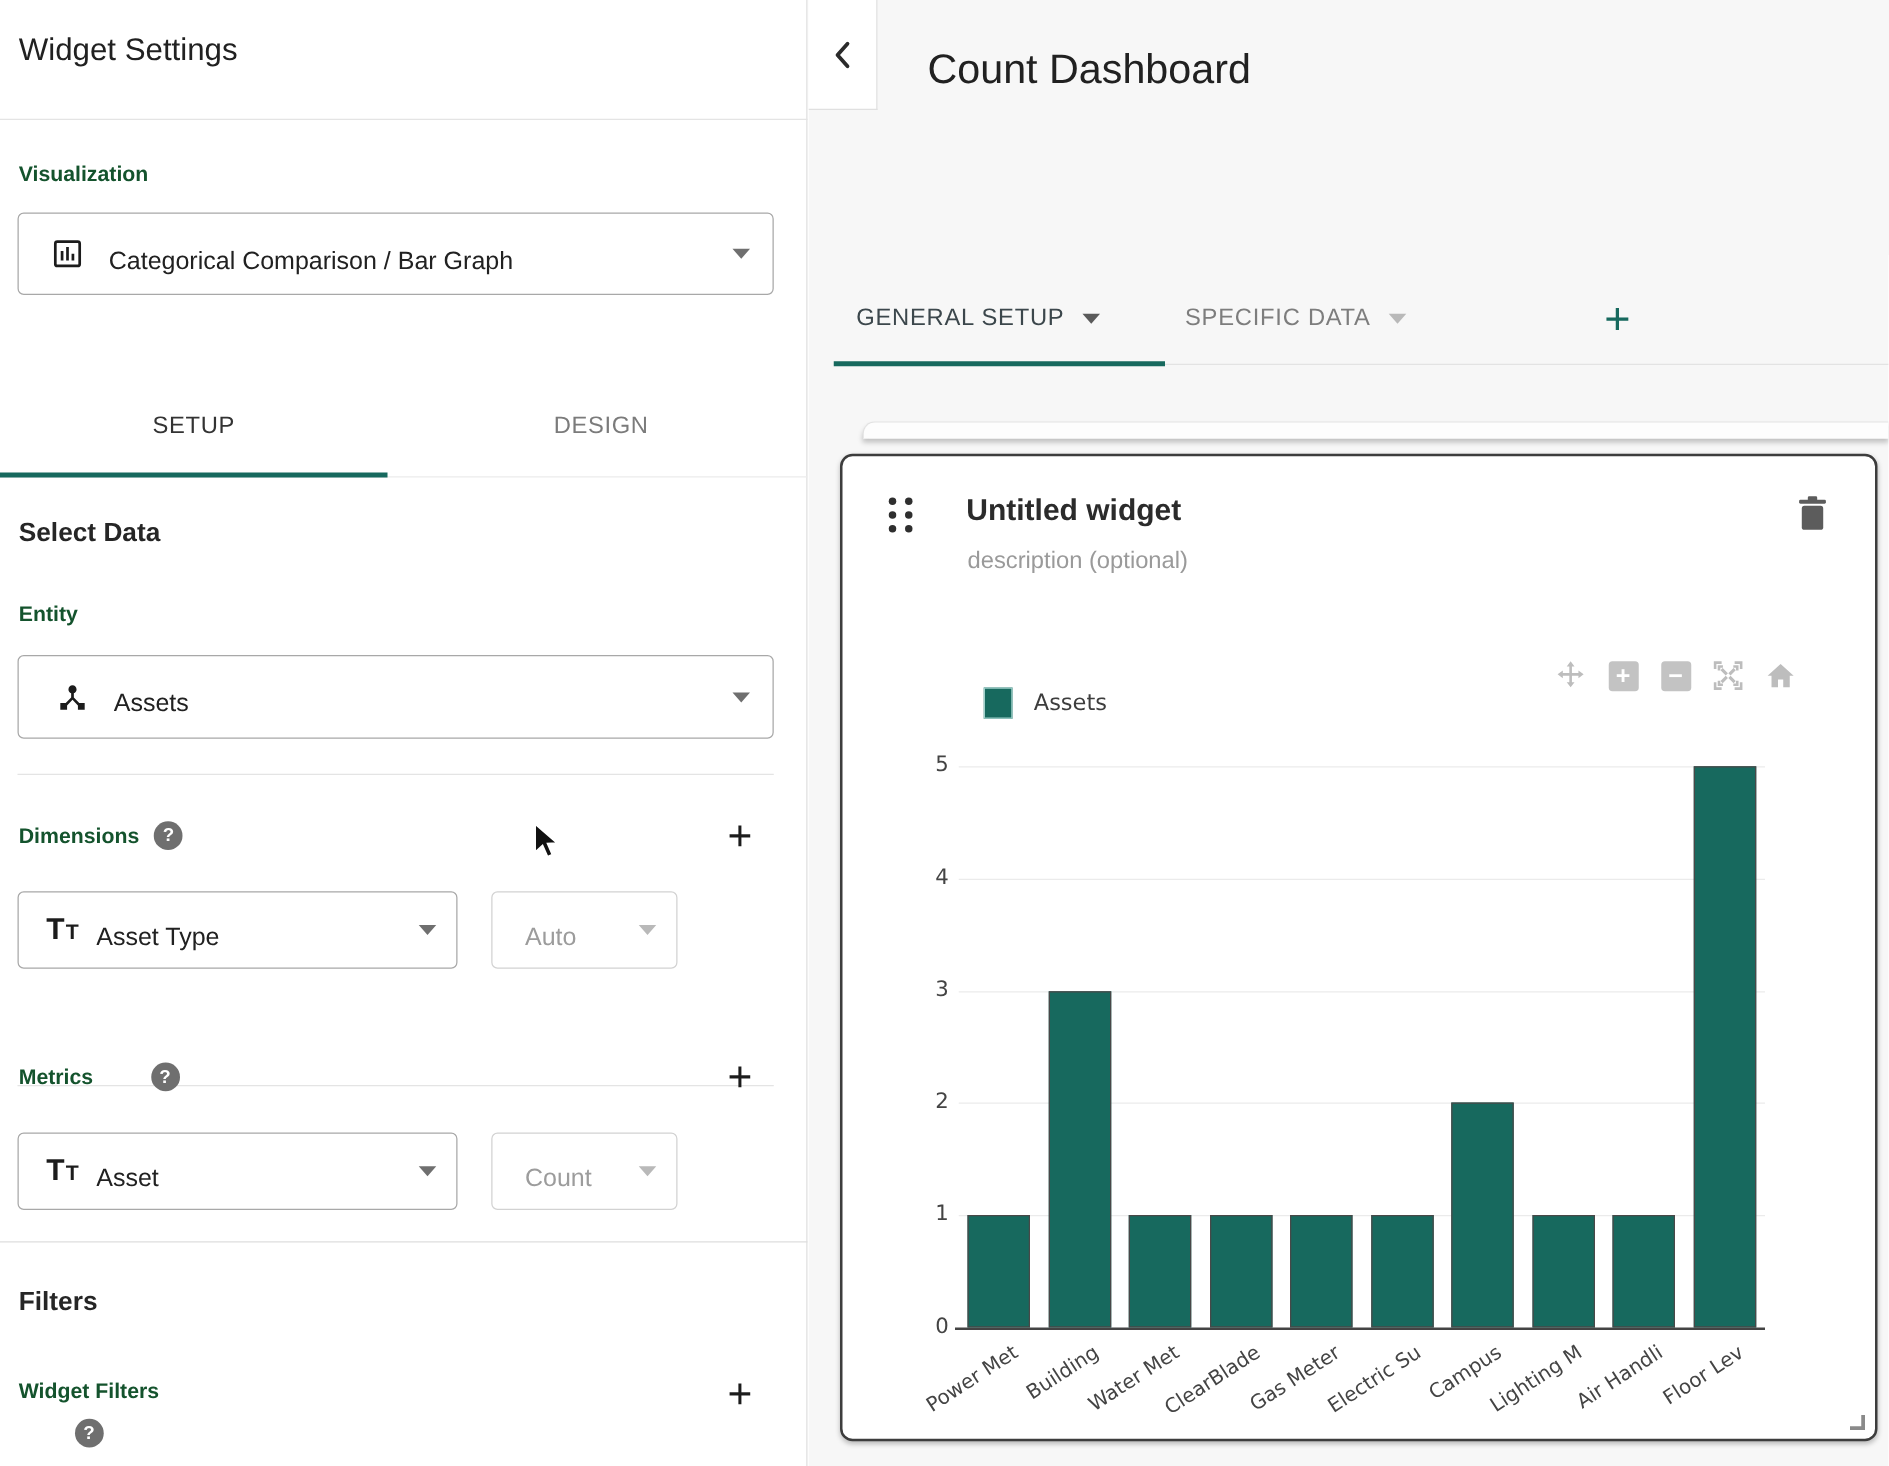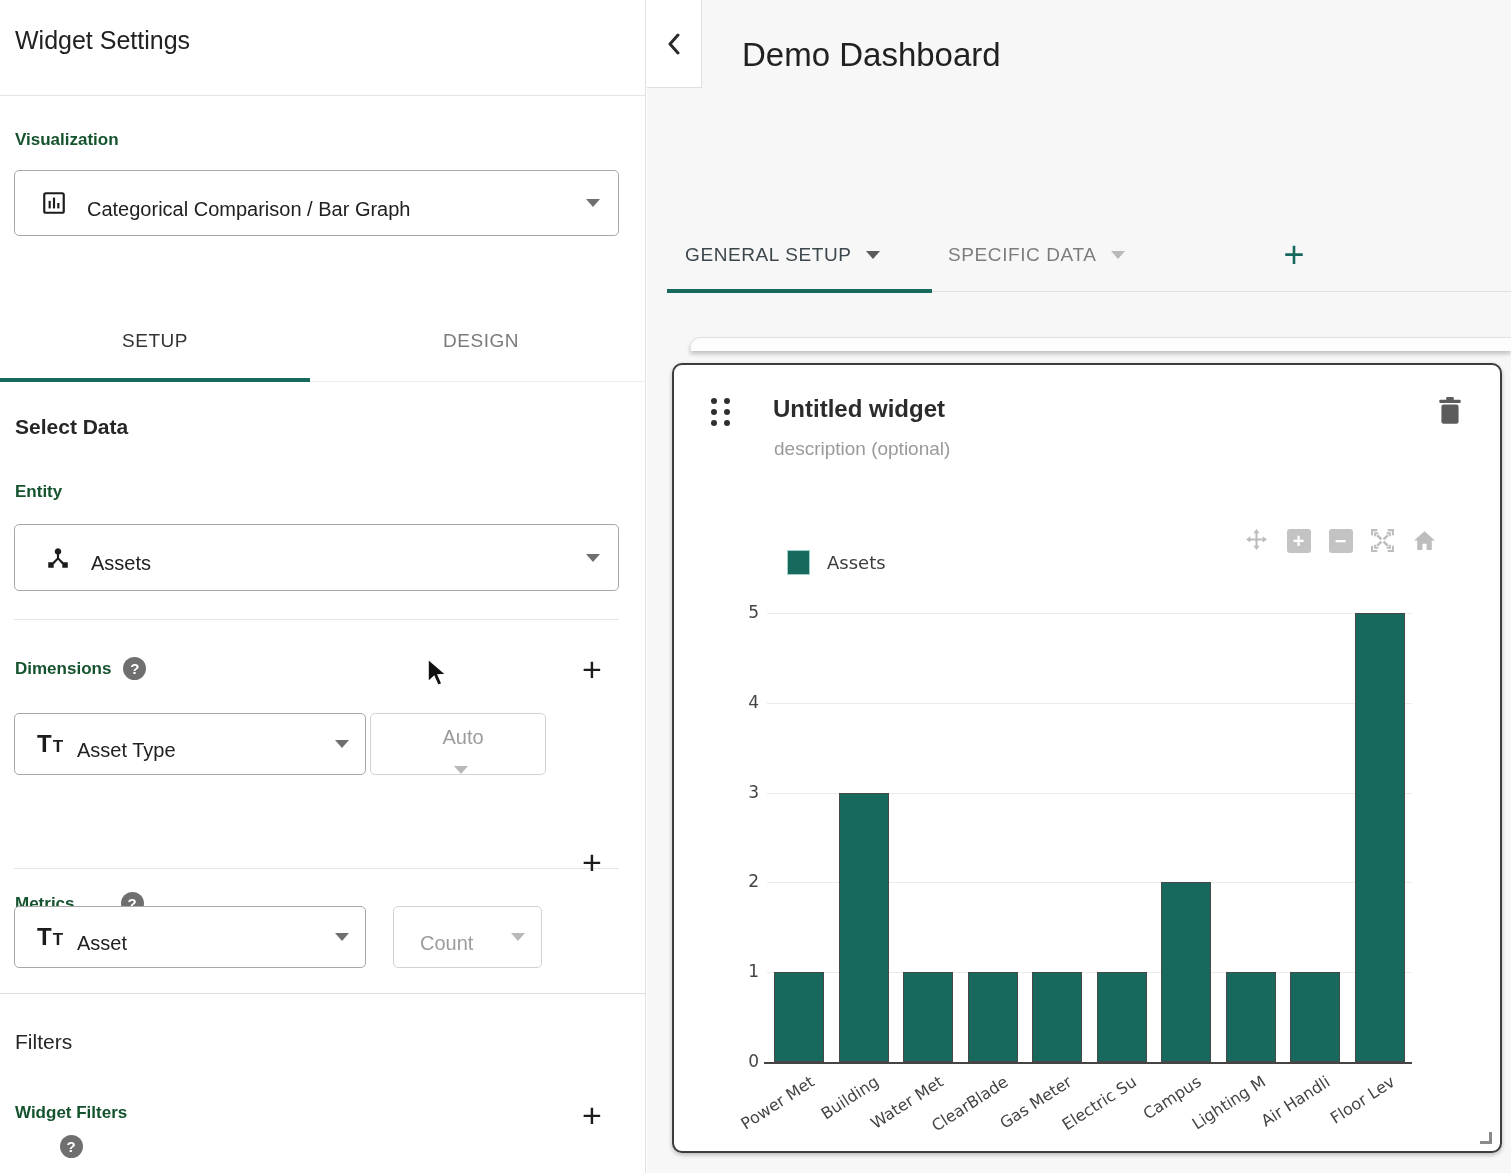--- a/index.html
+++ b/index.html
@@ -32,40 +32,40 @@
             font-size:19px; letter-spacing:0.5px; cursor:pointer; }
   .lp-tab.setup { left:0; color:#333333; }
   .lp-tab.design { left:326px; color:#7b7b7b; }
   .lp-tab-underline { position:absolute; left:0; top:78px; width:310px; height:4px; background:#17695e; }
   .select-data-h { position:absolute; left:15px; top:415px; font-size:21px; font-weight:bold; color:#262626; }
   .entity-label { left:15px; top:482px; }
   .entity-select { left:14px; top:524px; width:605px; height:67px; padding:0 18px 0 30px; }
   .div-entity { left:14px; top:619px; width:605px; }
   .row-label { position:absolute; display:flex; align-items:center; gap:12px; }
   .dim-row { left:15px; top:657px; }
-  .met-row { left:15px; top:892px;gap:46px; }
+  .met-row { left:15px; top:850px;gap:46px; }
   .wf-row { left:15px; top:1103px;flex-direction:column; }
   .help-badge {
     width:23px; height:23px; border-radius:50%; background:#6f6f6f; color:#fff;
     display:flex; align-items:center; justify-content:center; font-size:15px; font-weight:bold; cursor:pointer;
   }
   .plus-btn { position:absolute; width:34px; height:34px; display:flex; align-items:center; justify-content:center;
               font-size:34px; font-weight:400; color:#1c1c1c; cursor:pointer; line-height:1; }
   .plus-dim { left:575px; top:652px; }
   .plus-met { left:575px; top:845px; }
   .plus-wf  { left:575px; top:1098px; }
   .field-select { height:62px; padding:0 16px 0 22px; }
   .dim-field { left:14px; top:713px; width:352px; }
-  .dim-mod  { left:370px; top:713px; width:176px; border-color:#d2d2d2;flex-direction:column; }
+  .dim-mod  { left:393px; top:713px; width:149px; border-color:#d2d2d2; }
   .met-field { left:14px; top:906px; width:352px; }
   .met-mod  { left:393px; top:906px; width:149px; border-color:#d2d2d2; }
   .mod-text { font-size:20px; color:#9c9c9c; flex:1; margin-left:4px; }
   .div-metrics { left:14px; top:868px; width:605px; }
   .div-filters { left:0; top:993px; width:646px; background:#dedede; }
-  .filters-h { position:absolute; left:15px; top:1030px; font-size:21px; font-weight:normal; color:#262626; }
+  .filters-h { position:absolute; left:15px; top:1030px; font-size:21px; font-weight:bold; color:#262626; }
   
   .icon16 { width:26px; height:26px; flex:none; }
   .tt-icon { flex:none; width:36px; font-weight:bold; color:#1c1c1c; letter-spacing:1px; }
   .tt-icon .big { font-size:24px; } .tt-icon .small { font-size:17px; }
   
   .right-panel { position:absolute; left:647px; top:0; width:864px; height:1173px; background:#f7f7f7; }
   .collapse-btn {
     position:absolute; left:0; top:0; width:55px; height:88px; background:#ffffff;
     border-right:1px solid #e0e0e0; border-bottom:1px solid #e0e0e0;
     display:flex; align-items:center; justify-content:center; cursor:pointer;
@@ -201,21 +201,21 @@
     </div>
     <div class="plus-btn plus-wf">+</div>
   </div>
 
   <div class="right-panel">
     <div class="collapse-btn">
       <svg width="16" height="22" viewBox="0 0 16 22">
         <polyline points="12,2 4,11 12,20" fill="none" stroke="#2b2b2b" stroke-width="3" stroke-linecap="round" stroke-linejoin="round"></polyline>
       </svg>
     </div>
-    <div class="dash-title">Demo Dashboard</div>
+    <div class="dash-title">Count Dashboard</div>
 
     <div class="rp-tabs">
       <div class="rp-tab general">
         <span>GENERAL SETUP</span>
         <span class="caret" style="border-top-color:#5a5a5a"></span>
       </div>
       <div class="rp-tab specific">
         <span>SPECIFIC DATA</span>
         <span class="caret light"></span>
       </div>

